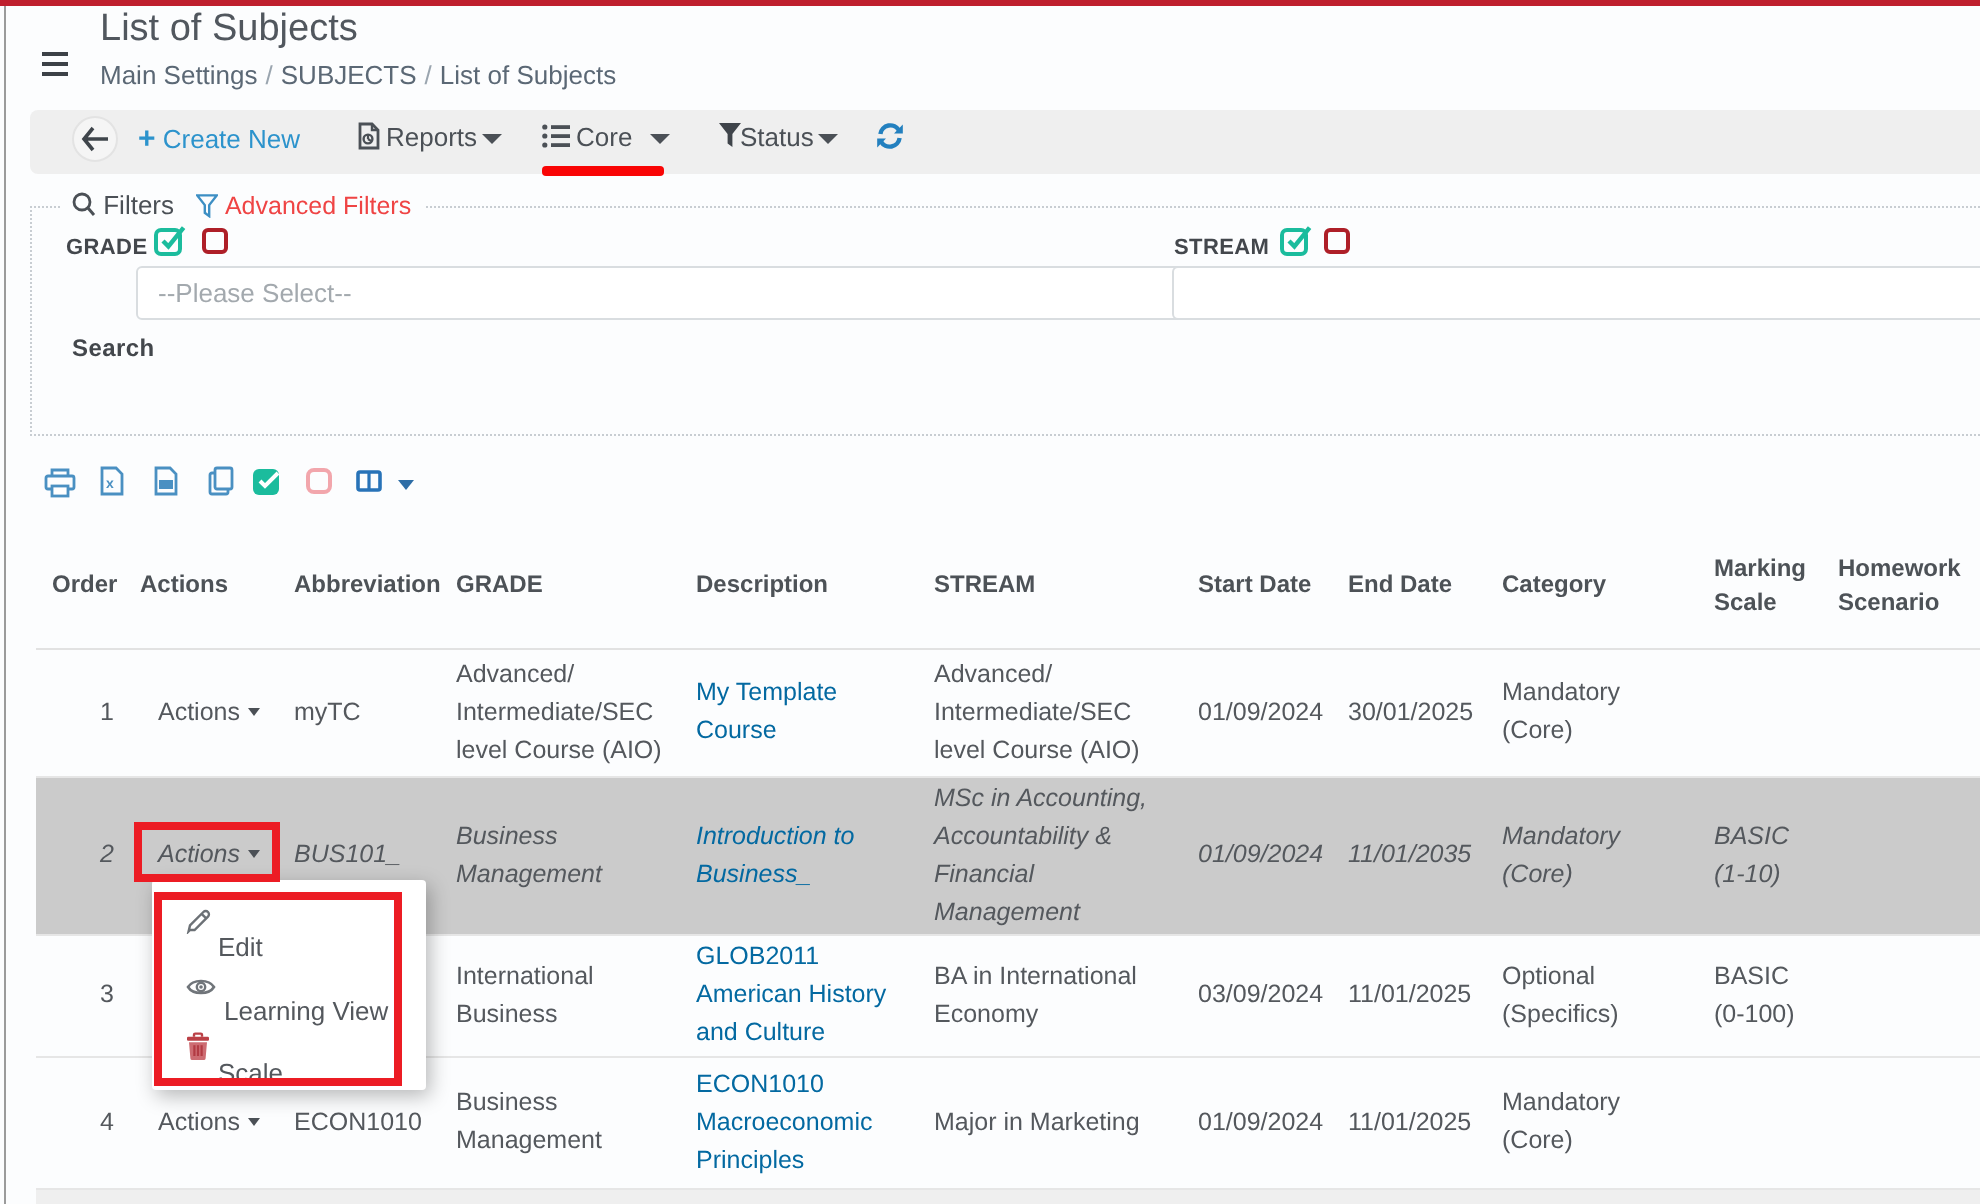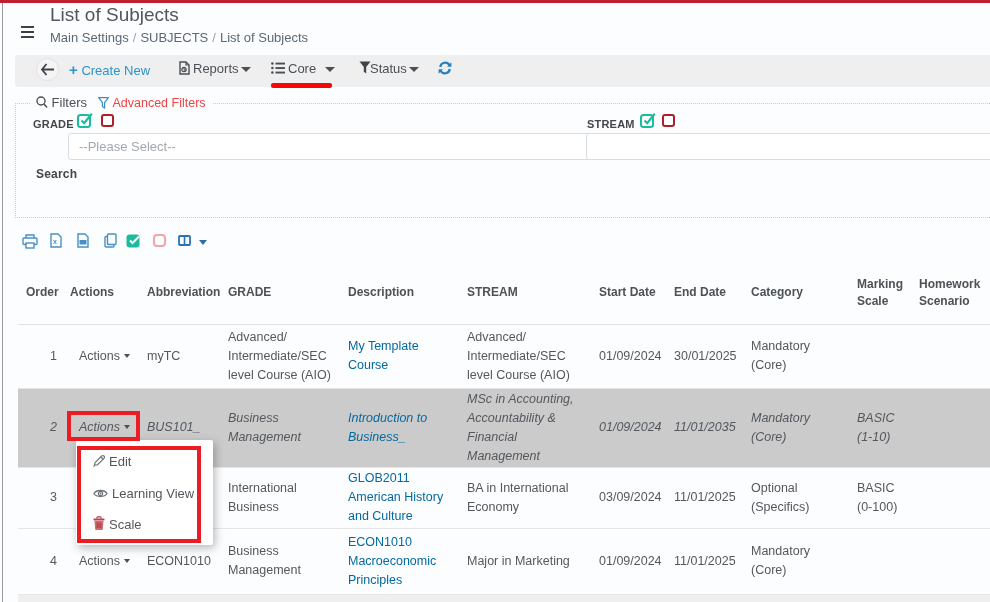--- a/index.html
+++ b/index.html
@@ -43,21 +43,21 @@
 #tbl td { font-size:12.5px; color:#54585d; vertical-align:middle; padding:1px 8px; line-height:19px; border-bottom:1px solid #e6e6e6; }
 #tbl a { color:#0369a1; text-decoration:none; }
 tr.sel td { background:#cbcbcb;font-style:italic; }
 .ordr { text-align:right; padding-right:5px !important; }
 .actbtn { white-space:nowrap; }
 .acaret { display:inline-block; width:0; height:0; border-left:3.5px solid transparent; border-right:3.5px solid transparent; border-top:4px solid #4b5056; margin-left:4px; vertical-align:2px; }
 #bottomstrip { left:18px; top:595px; width:972px; height:7px; background:#efefef; }
 
 
 #ddpanel { left:76px; top:440px; width:137px; height:105px; background:#fff; border-radius:2px; box-shadow:2px 3px 10px rgba(0,0,0,0.28); }
-.dditem { left:92px; font-size:13px; color:#54585d; }
+.dditem { left:92px; font-size:13px; color:#54585d;margin-top:12px; }
 
 
 .redbox { border:4px solid #ec1c24; }
 #redbox1 { left:67px; top:411px; width:73px; height:30px; }
 #redbox2 { left:77px; top:446px; width:124px; height:97px; }
 </style>
 </head>
 <body>
 <div id="page">
   <div id="topbar" class="abs"></div>

